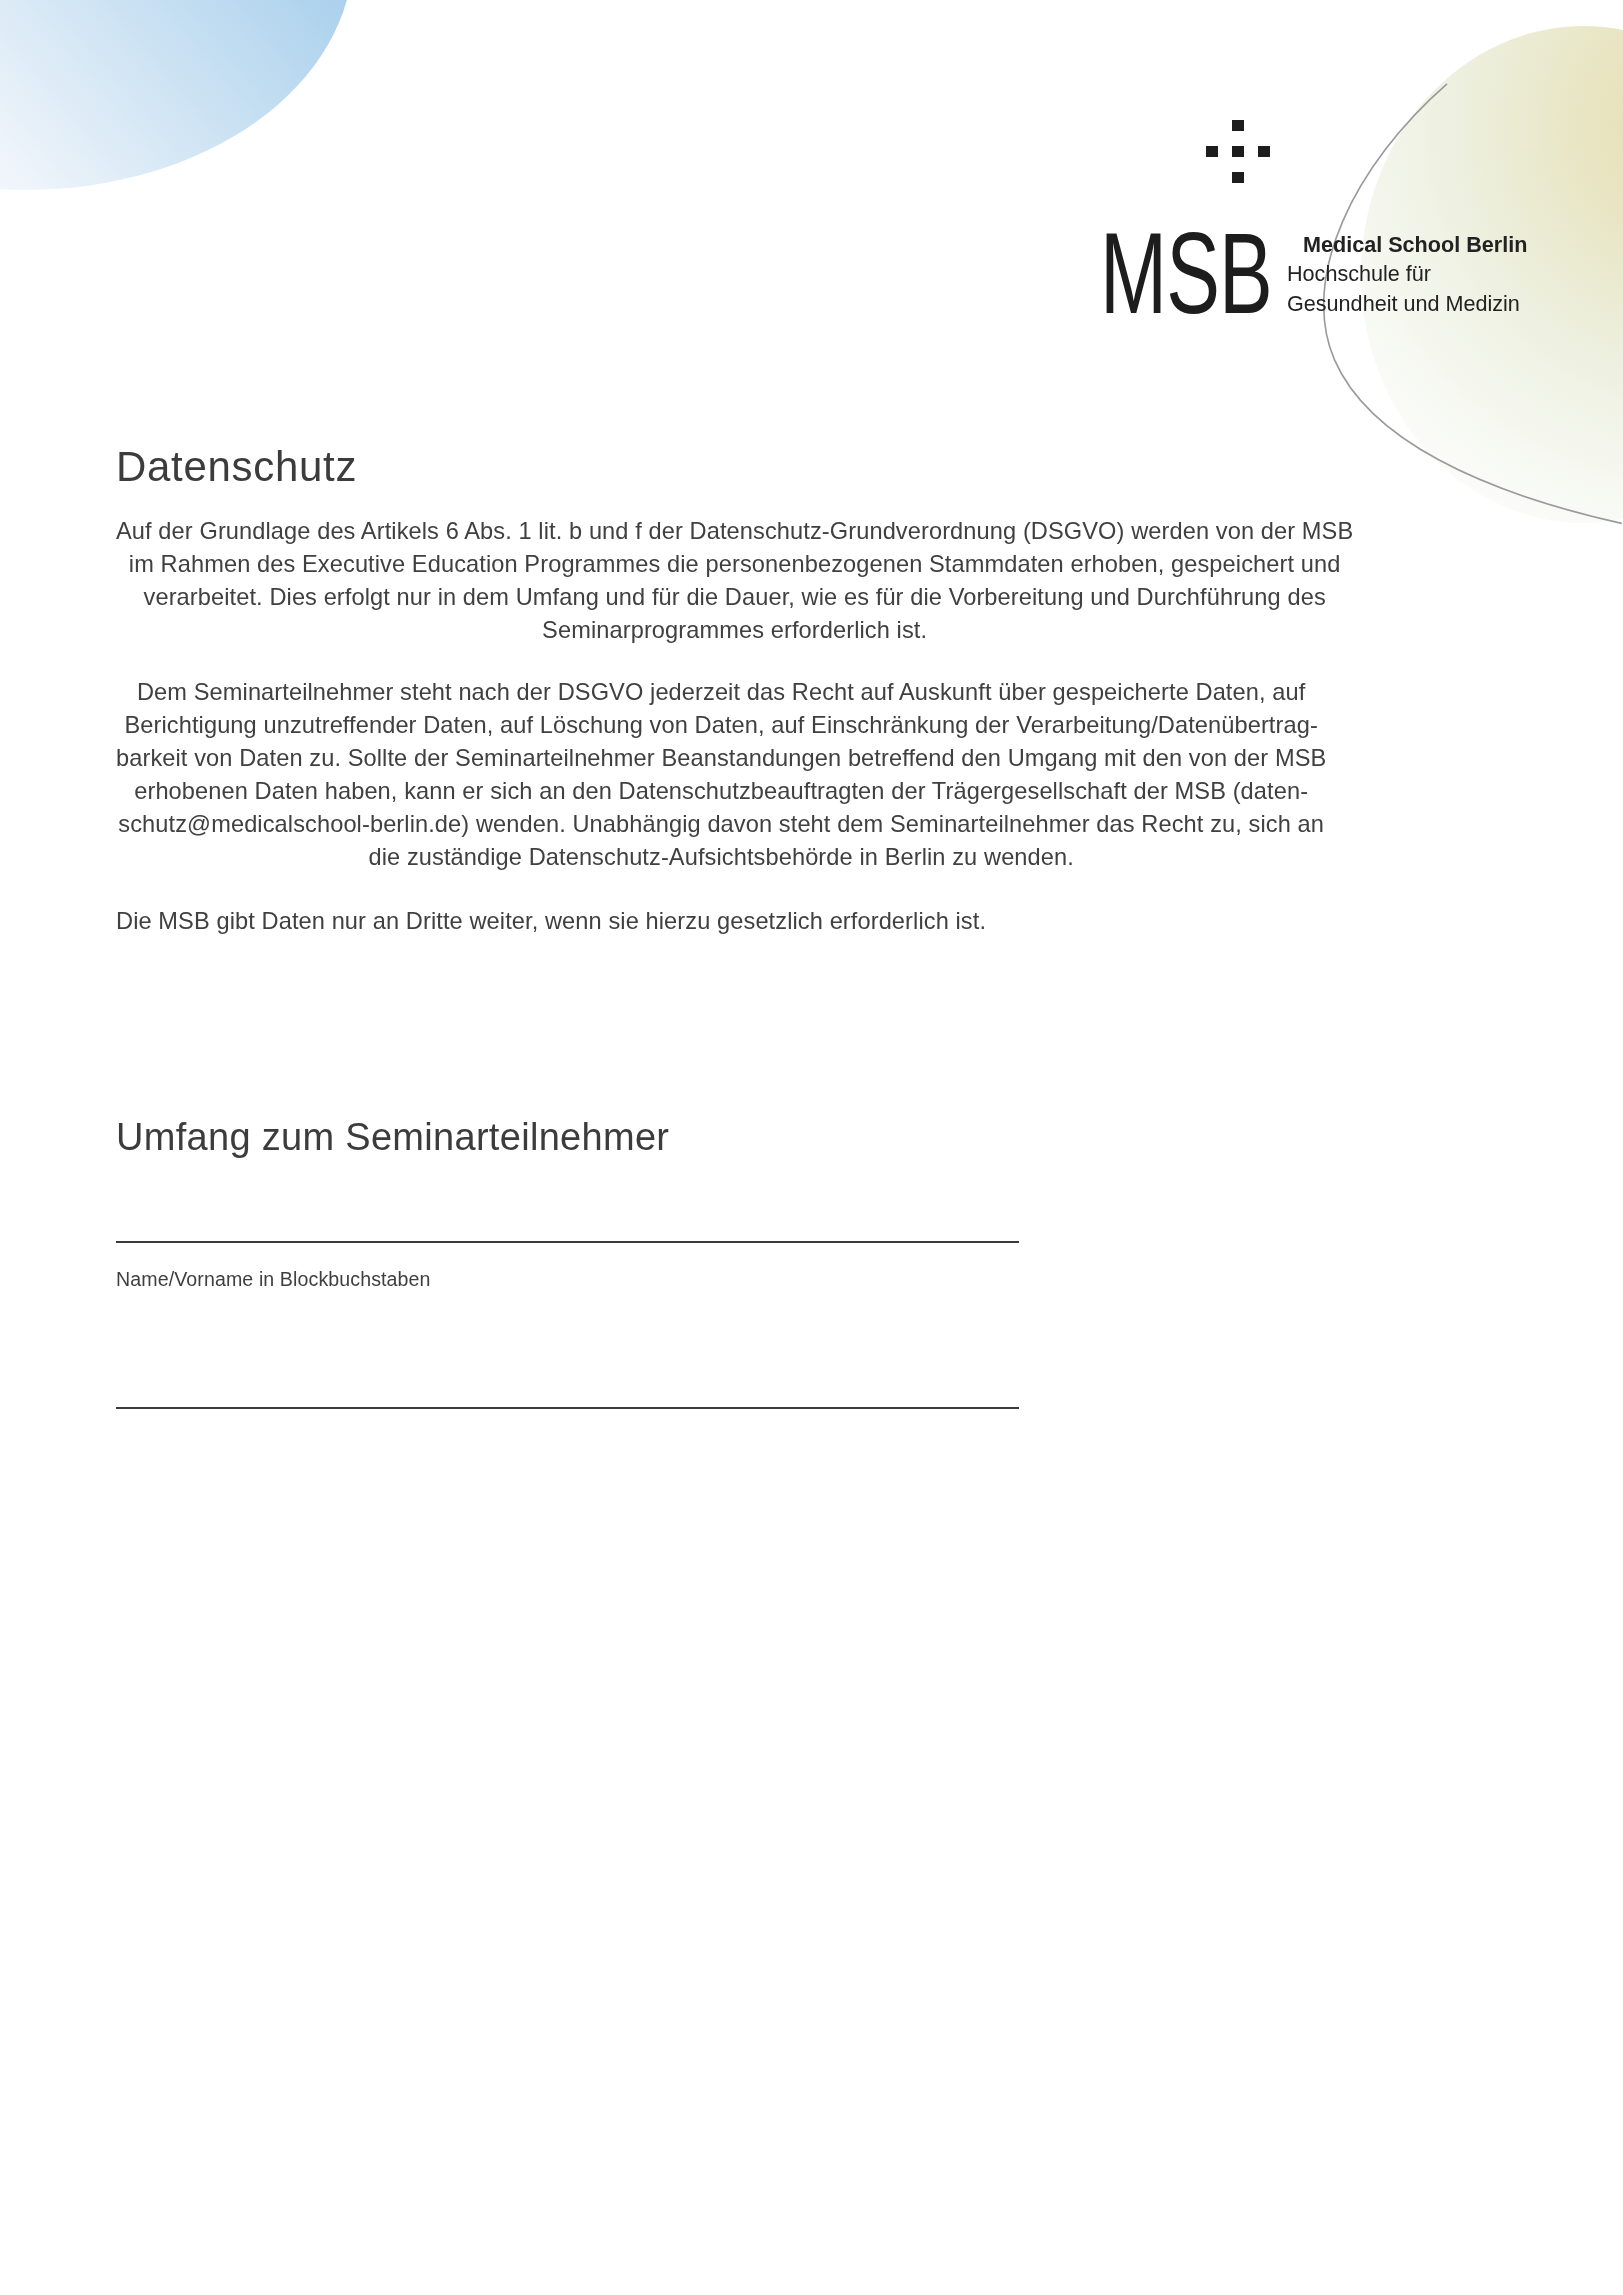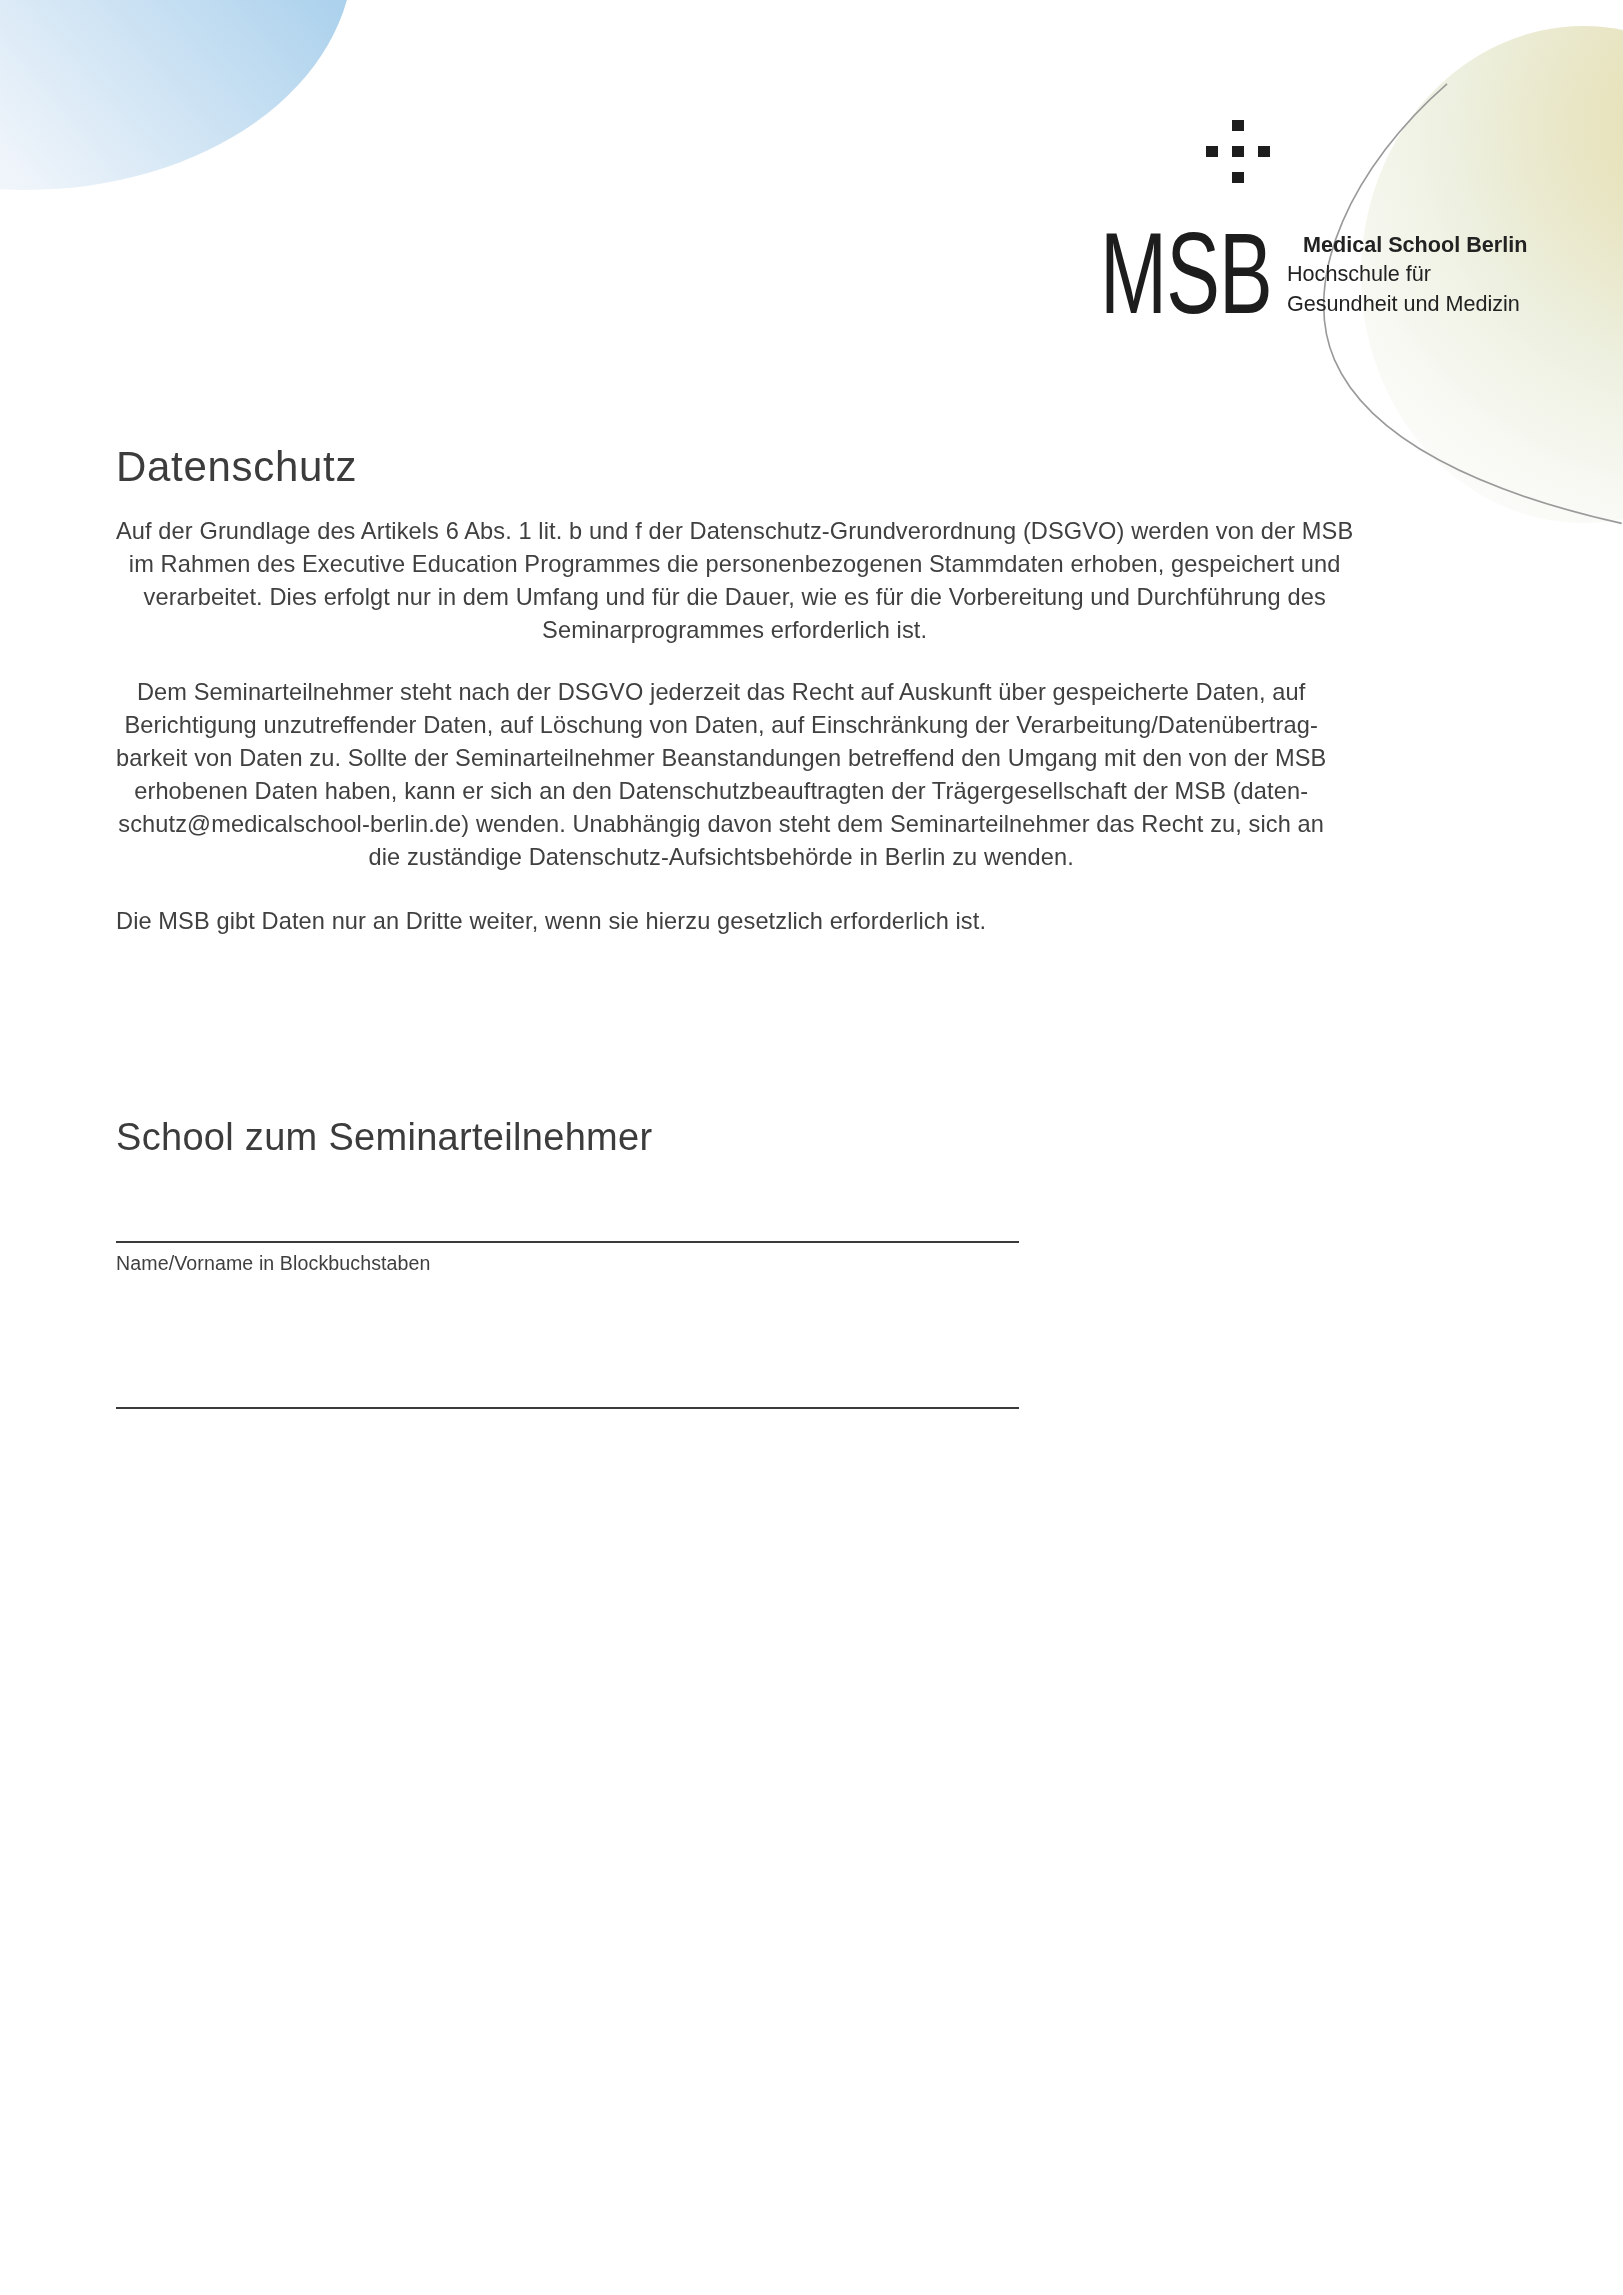--- a/index.html
+++ b/index.html
@@ -83,21 +83,21 @@
     letter-spacing: 0.3px; color: #3c3c3c;
     white-space: nowrap;
   }
 
   
   .sig-field { position: absolute; left: 116px; width: 903px; }
   .sig-field-1 { top: 1241px; }
   .sig-field-2 { top: 1407px; }
   .sig-line { width: 903px; height: 2px; background: #3a3a3a; }
   .sig-label {
-    margin-top: 8px;
+    margin-top: 24px;
     font-size: 19.6px; line-height: 25px;
     letter-spacing: 0.1px; color: #3f3f3f;
     white-space: nowrap;
   }
 </style>
 </head>
 <body>
 
 <div class="blob-blue"></div>
 <div class="blob-sand"></div>
@@ -128,21 +128,21 @@
 verarbeitet. Dies erfolgt nur in dem Umfang und für die Dauer, wie es für die Vorbereitung und Durchführung des
 Seminarprogrammes erforderlich ist.</p>
 <p class="para para-2">Dem Seminarteilnehmer steht nach der DSGVO jederzeit das Recht auf Auskunft über gespeicherte Daten, auf
 Berichtigung unzutreffender Daten, auf Löschung von Daten, auf Einschränkung der Verarbeitung/Datenübertrag-
 barkeit von Daten zu. Sollte der Seminarteilnehmer Beanstandungen betreffend den Umgang mit den von der MSB
 erhobenen Daten haben, kann er sich an den Datenschutzbeauftragten der Trägergesellschaft der MSB (daten-
 schutz@medicalschool-berlin.de) wenden. Unabhängig davon steht dem Seminarteilnehmer das Recht zu, sich an
 die zuständige Datenschutz-Aufsichtsbehörde in Berlin zu wenden.</p>
 <p class="para para-3">Die MSB gibt Daten nur an Dritte weiter, wenn sie hierzu gesetzlich erforderlich ist.</p>
 
-<h2 class="section-heading">School zum Seminarteilnehmer</h2>
+<h2 class="section-heading">Umfang zum Seminarteilnehmer</h2>
 
 <div class="sig-field sig-field-1">
   <div class="sig-line"></div>
   <div class="sig-label">Name/Vorname in Blockbuchstaben</div>
 </div>
 
 <div class="sig-field sig-field-2">
   <div class="sig-line"></div>
 </div>
 

